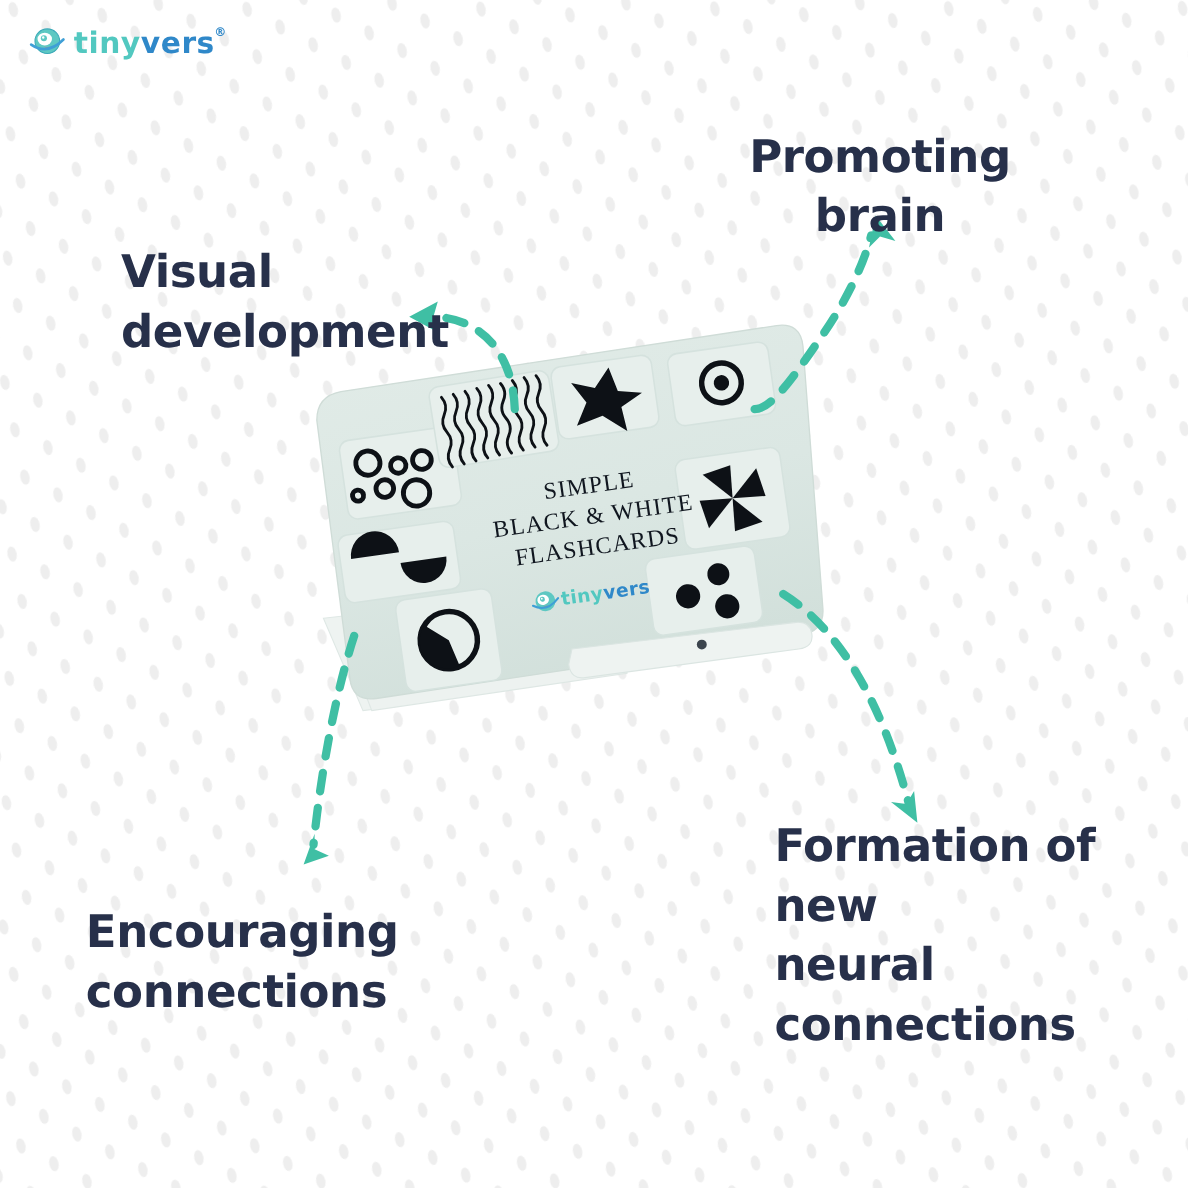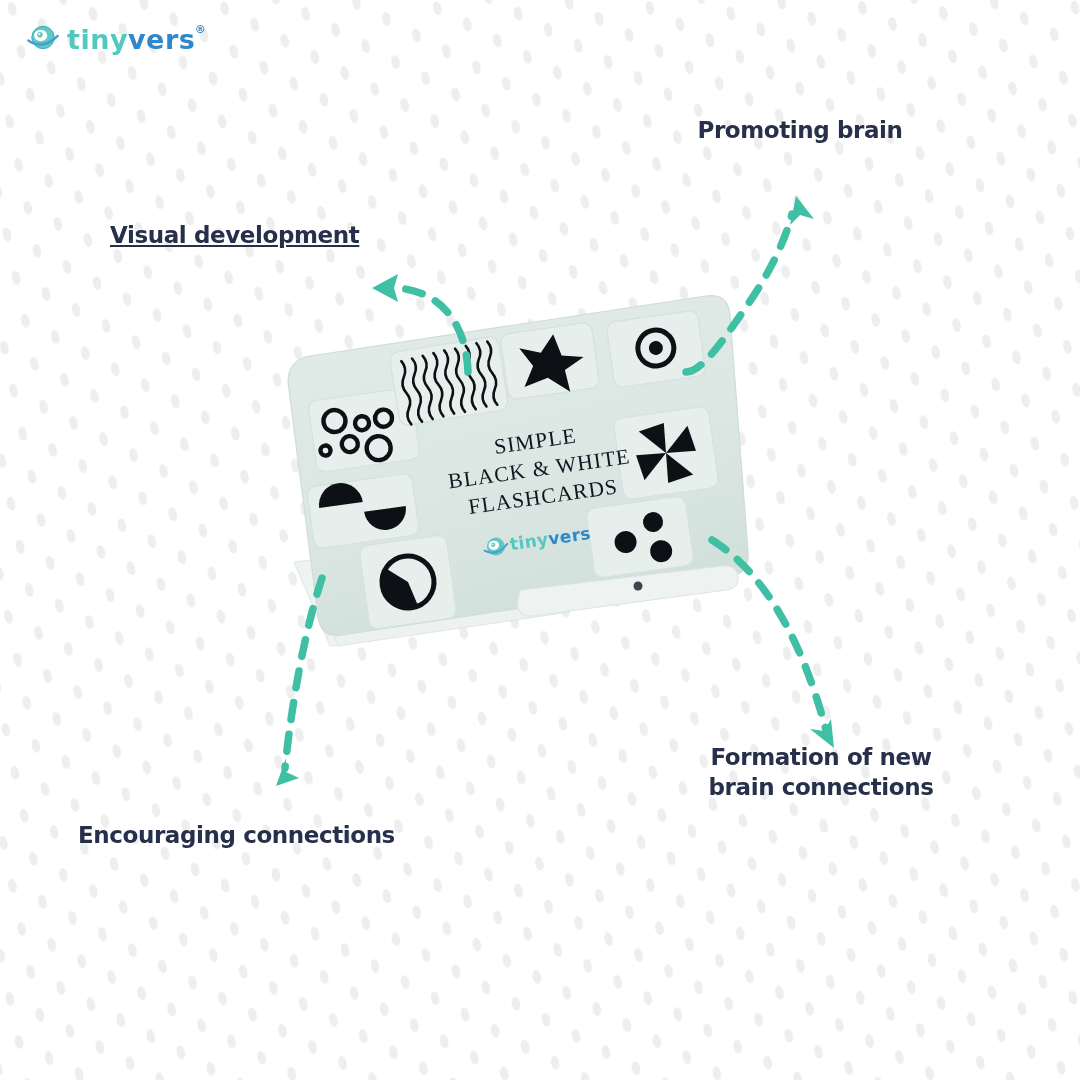--- a/index.html
+++ b/index.html
@@ -55,48 +55,47 @@
     font-weight: bold;
   }
 
   
   .callout {
     position: absolute;
     z-index: 5;
     color: #27304a;
     font-family: "DejaVu Sans", sans-serif;
     font-weight: bold;
-    font-size: 23px;
+    font-size: 41px;
     line-height: 1.32;
     letter-spacing: -0.4px;
   }
   #label-visual-development {
     left: 110px;
     top: 220px;
     text-align: left;
     width: 420px;
-    text-decoration: underline;
   }
   #label-promoting-brain-development {
     left: 640px;
     top: 115px;
     width: 320px;
     text-align: center;
   }
   #label-encouraging-interaction {
     left: 78px;
     top: 820px;
     width: 420px;
     text-align: left;
   }
   #label-formation-neural {
-    left: 656px;
+    left: 704px;
     top: 742px;
     width: 330px;
-    text-align: center;
+    text-align: left;
   }
 
   
   #arrows {
     position: absolute;
     inset: 0;
     z-index: 4;
     pointer-events: none;
   }
 
@@ -158,21 +157,21 @@
   <div class="callout" id="label-promoting-brain-development">
     <div>Promoting brain</div>
   </div>
 
   <div class="callout" id="label-encouraging-interaction">
     <div>Encouraging connections</div>
   </div>
 
   <div class="callout" id="label-formation-neural">
     <div>Formation of new</div>
-    <div>brain connections</div>
+    <div>neural connections</div>
   </div>
 
   <svg id="arrows" viewBox="0 0 1080 1080">
     <g fill="none" stroke="#3fbfa4" stroke-width="7.5" stroke-linecap="round" stroke-dasharray="17 15">
       <path d="M468 372 C 466 318 435 288 392 288"></path>
       <path d="M686 372 C 700 372 718 348 744 310 C 768 276 784 244 792 214"></path>
       <path d="M322 578 C 305 630 292 700 285 768"></path>
       <path d="M712 540 C 760 570 800 632 826 730"></path>
     </g>
 

